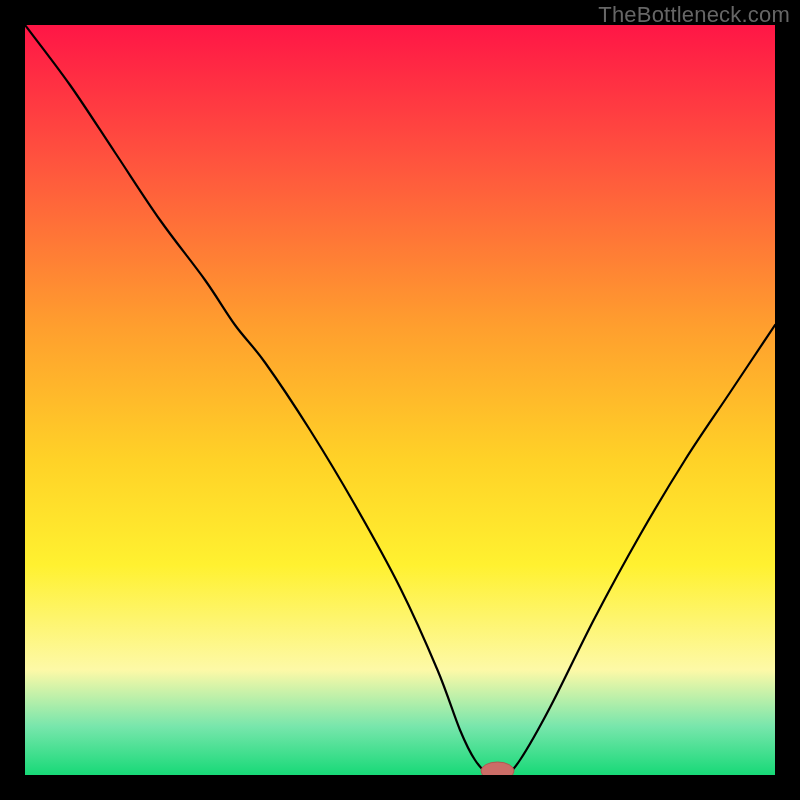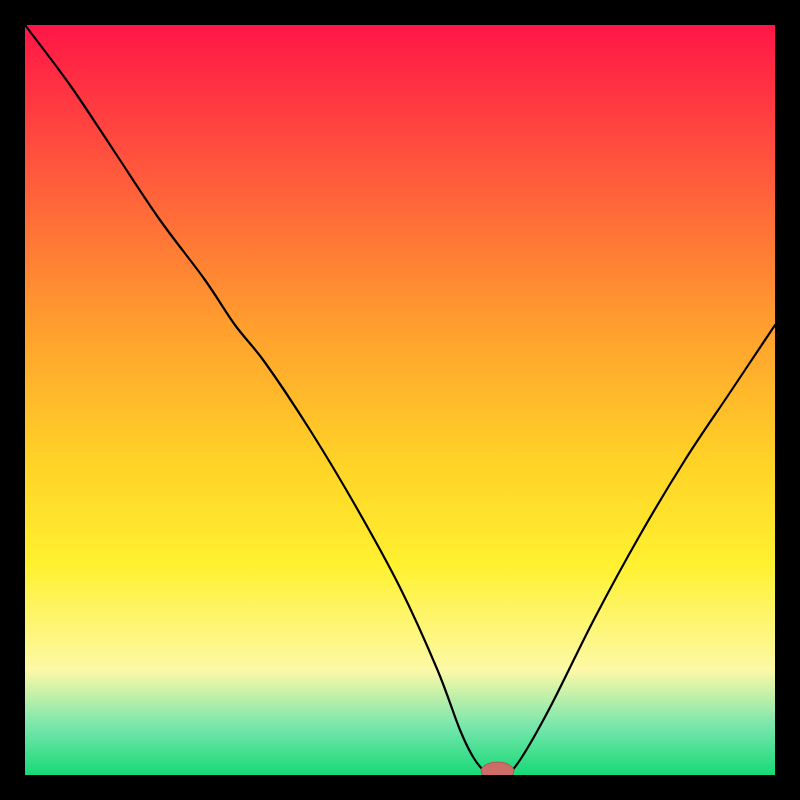--- a/index.html
+++ b/index.html
@@ -35,20 +35,21 @@
     height: 750px;
   }
   svg {
     display: block;
   }
 </style>
 </head>
 <body>
 
 <div class="frame">
+  <div class="watermark">TheBottleneck.com</div>
 
   <div class="plot-outer">
     <svg id="chart-svg" width="750" height="750" viewBox="0 0 750 750">
       <defs>
         <linearGradient id="bg-grad" x1="0" y1="0" x2="0" y2="1">
             <stop offset="0%" stop-color="#ff1646"></stop>
             <stop offset="18%" stop-color="#ff533e"></stop>
             <stop offset="40%" stop-color="#ff9e2e"></stop>
             <stop offset="57.99999999999999%" stop-color="#ffd227"></stop>
             <stop offset="72%" stop-color="#fff130"></stop>

